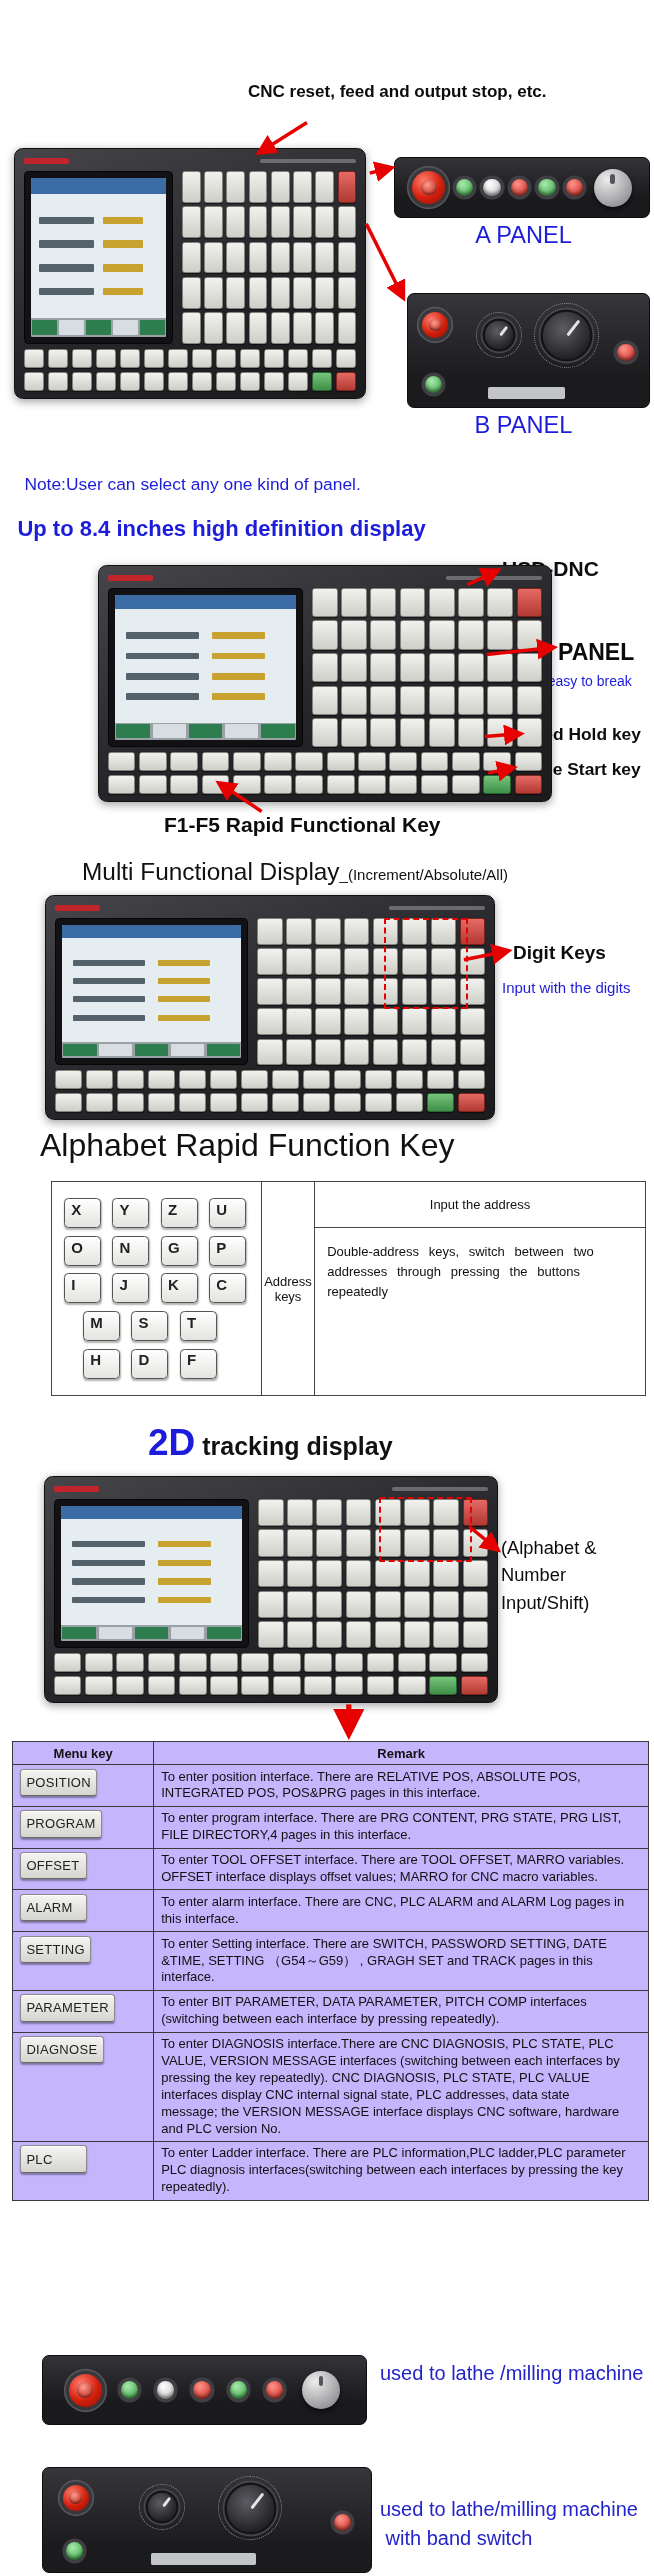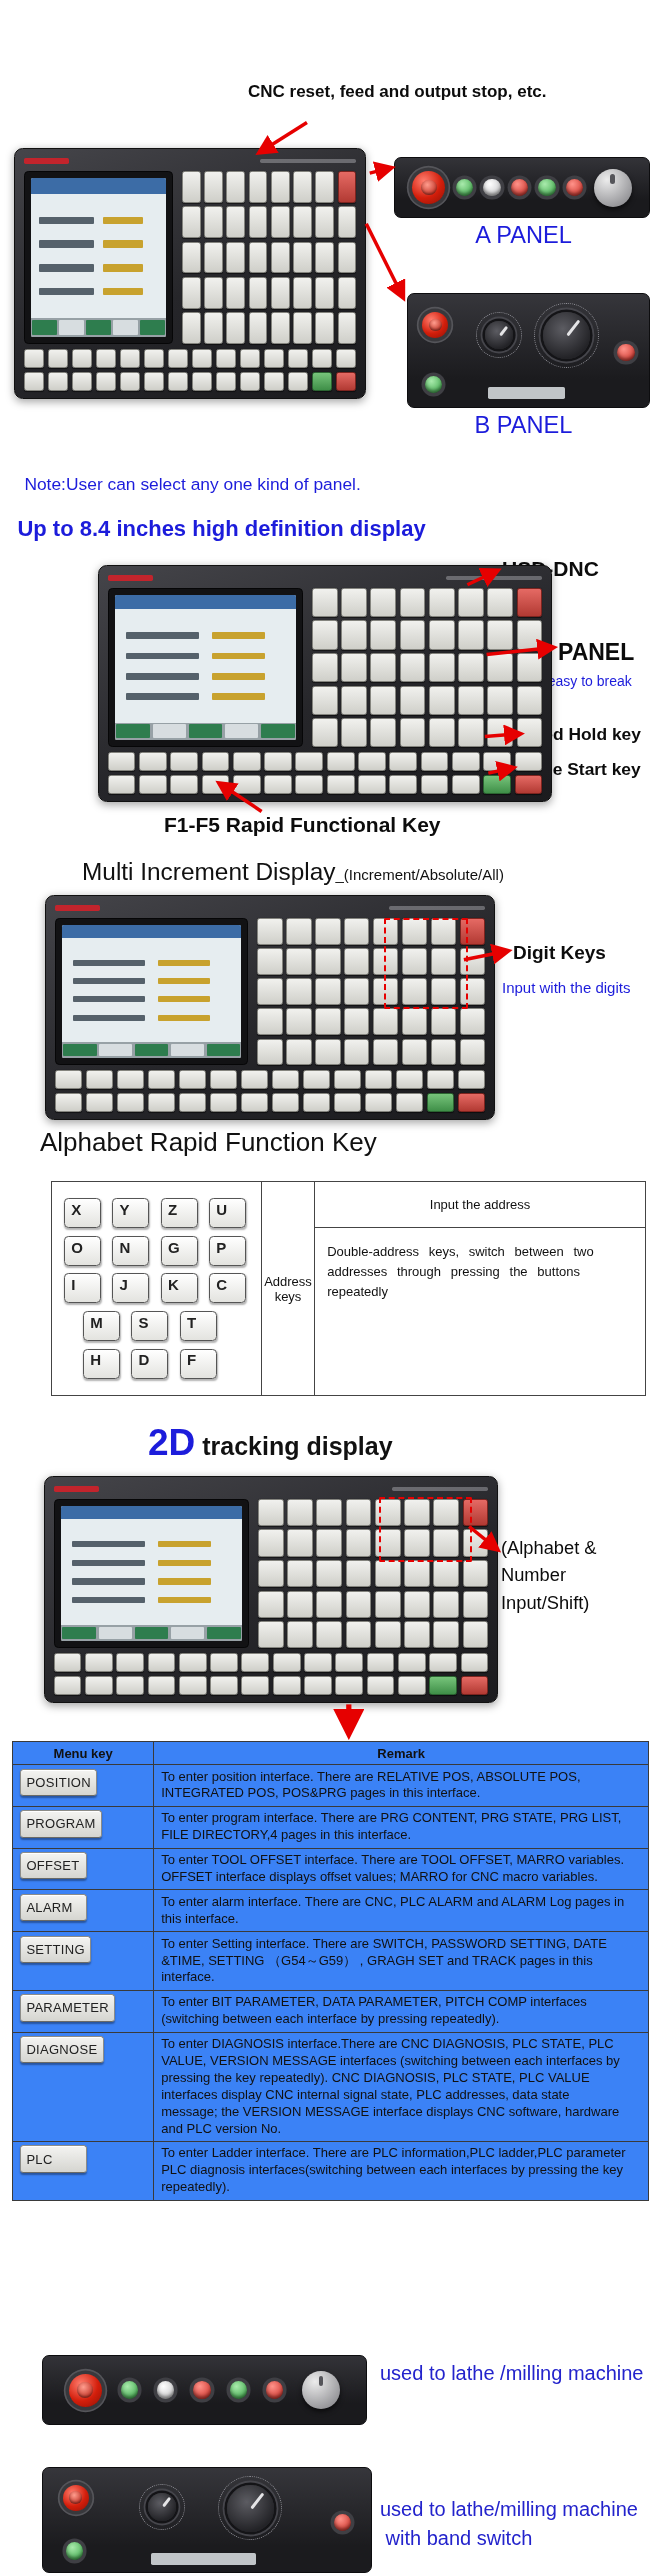--- a/index.html
+++ b/index.html
@@ -97,21 +97,21 @@
   .keycap{width:37px;height:30px;box-sizing:border-box;background:linear-gradient(#ffffff,#e3e3df);
           border:1.4px solid #555;border-radius:4.4px;box-shadow:0.9px 1.7px 1.7px rgba(0,0,0,.3);
           display:flex;align-items:flex-start;padding:1.7px 0 0 6.1px;font-weight:700;font-size:15px;color:#222;}
   .kt-mid{width:54px;border-left:1.3px solid #444;border-right:1.3px solid #444;display:flex;align-items:center;
           justify-content:center;text-align:center;font-size:13px;padding:3.5px;box-sizing:border-box;}
   .kt-right{flex:1;display:flex;flex-direction:column;}
   .kt-right-head{height:45px;border-bottom:1.3px solid #444;display:flex;align-items:center;justify-content:center;font-size:13px;}
   .kt-right-body{flex:1;padding:14px 12.2px;font-size:13px;line-height:1.55;word-spacing:6.1px;}
 
   
-  .menu-table{position:absolute;left:12.2px;top:1741px;width:637px;border-collapse:collapse;font-size:13px;background:#3b82f6;}
+  .menu-table{position:absolute;left:12.2px;top:1741px;width:637px;border-collapse:collapse;font-size:13px;background:#c4b5fd;}
   .menu-table th,.menu-table td{border:0.9px solid #3a3a3a;padding:3.5px 7px;vertical-align:top;text-align:left;}
   .menu-table th{text-align:center;font-weight:700;padding:3.5px;}
   .cell-key{width:126px;text-align:center;vertical-align:middle;}
   .mkey{display:inline-block;min-width:54px;padding:5.2px 5.2px;background:linear-gradient(#f4f4f2,#d5d5d0);
         border:0.9px solid #8c8c88;border-bottom-color:#6a6a66;border-radius:3.5px;
         box-shadow:0 1.7px 1.7px rgba(0,0,0,.35),inset 0 0.9px 0 #fff;font-size:13px;color:#222;letter-spacing:0.3px;}
   .cell-remark{line-height:1.3;white-space:pre-wrap;}
 </style>
 </head>
 <body>
@@ -364,21 +364,21 @@
     </div>
 
   <div class="ann-black" style="left:502px;top:557px;font-size:21px;">USD-DNC</div>
   <div class="ann-black" style="left:558px;top:639px;font-size:23px;">PANEL</div>
   <div class="ann-blue" style="left:522px;top:673px;font-size:14px;">Not easy to break</div>
   <div class="ann-black" style="left:523px;top:724px;font-size:17.4px;">Feed Hold key</div>
   <div class="ann-black" style="left:516px;top:759px;font-size:17.4px;">Cycle Start key</div>
   <div class="ann-black" style="left:164px;top:813px;font-size:21px;">F1-F5 Rapid Functional Key</div>
 
   <div class="h-mixed" style="left:82px;top:858px;">
-    <span class="h3-main">Multi Increment Display</span>
+    <span class="h3-main">Multi Functional Display</span>
       <span class="h3-sub">_(Increment/Absolute/All)</span>
   </div>
 
   <div class="cnc" style="left:45px;top:895px;width:450px;height:225px;">
       <div class="cnc-top">
         <div class="cnc-brand"></div>
         <div class="cnc-model"></div>
       </div>
       <div class="cnc-body">
         <div class="cnc-bezel">
@@ -481,21 +481,21 @@
         <div class="k"></div>
         <div class="k grn"></div>
         <div class="k red"></div>
       </div>
     </div>
   <div class="dash-box" style="left:384px;top:918px;width:80px;height:87px;"></div>
 
   <div class="ann-black" style="left:513px;top:942px;font-size:19px;">Digit Keys</div>
   <div class="ann-blue" style="left:502px;top:979px;font-size:15px;">Input with the digits</div>
 
-  <div class="h-plain" style="left:40px;top:1127px;font-size:26px;">Alphabet Rapid Function Key</div>
+  <div class="h-plain" style="left:40px;top:1127px;font-size:32px;">Alphabet Rapid Function Key</div>
 
   <div class="key-table">
     <div class="kt-left">
         <div class="key-row">
           <div class="keycap">X</div>
           <div class="keycap">Y</div>
           <div class="keycap">Z</div>
           <div class="keycap">U</div>
         </div>
         <div class="key-row">

